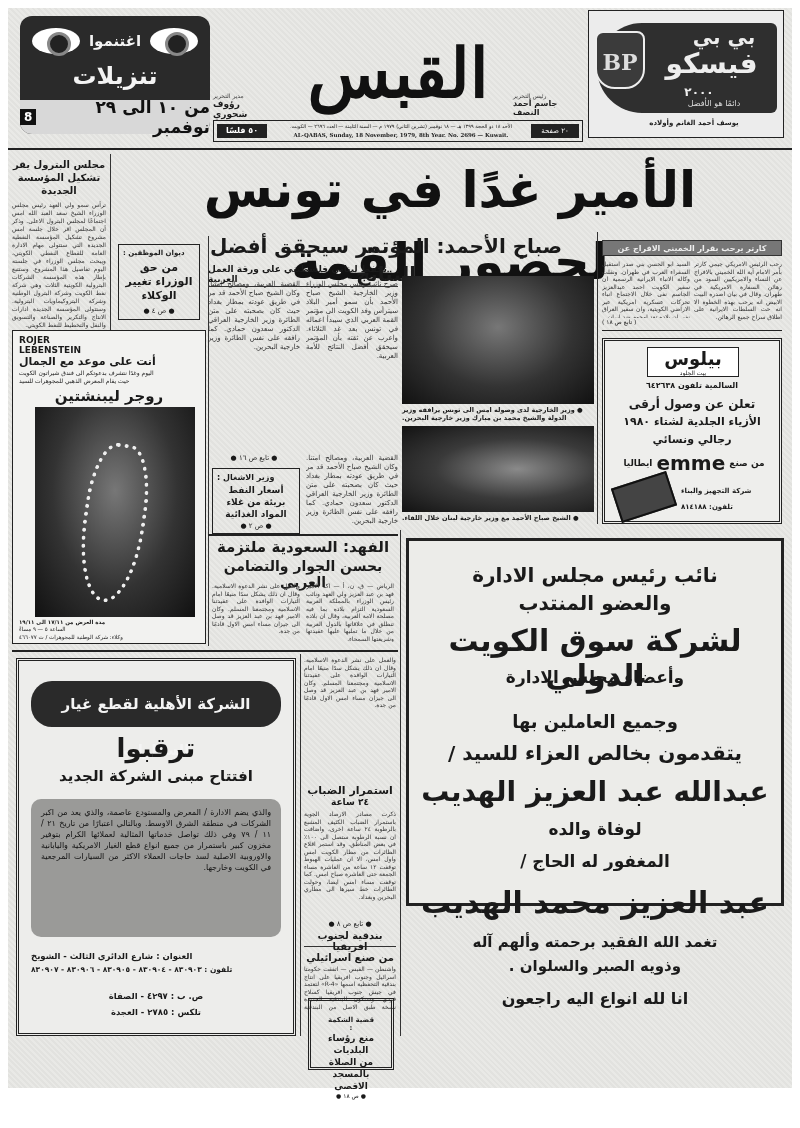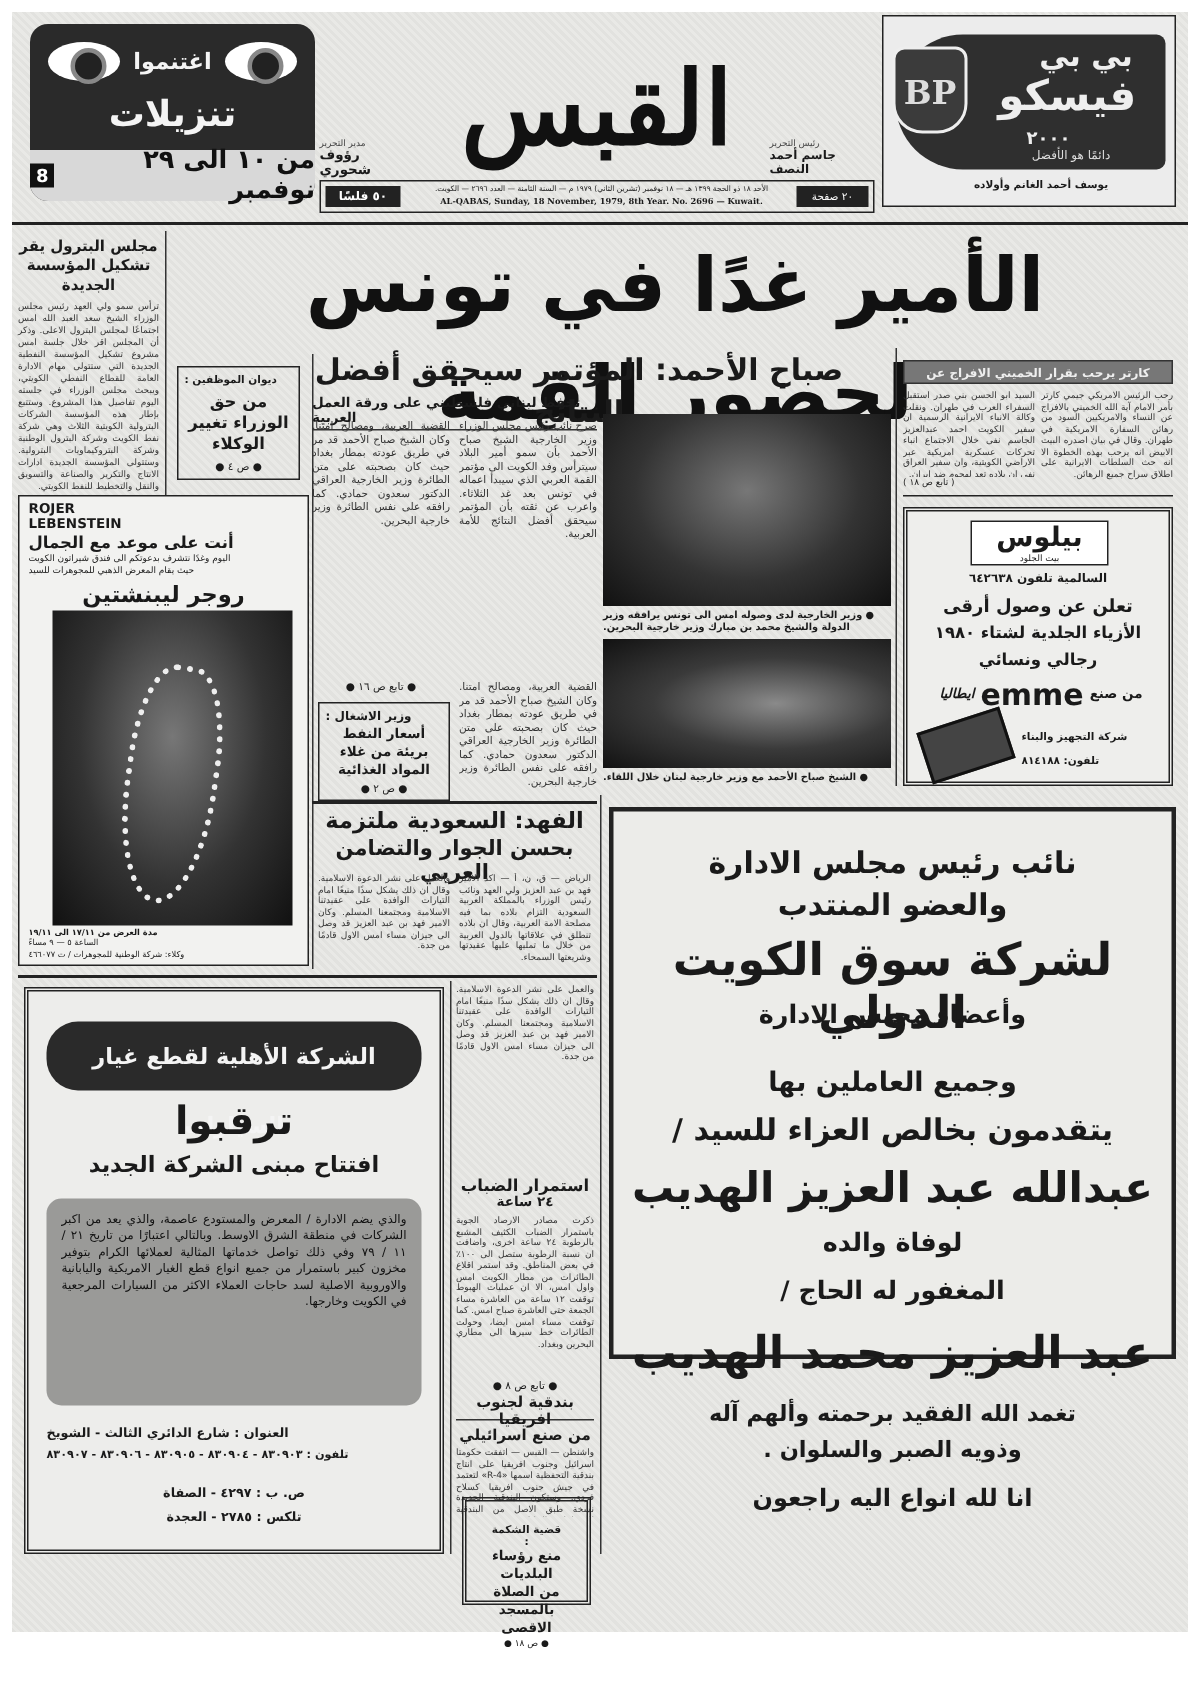--- a/index.html
+++ b/index.html
@@ -120,21 +120,21 @@
       <span style="font-size:18px; font-weight:bold; line-height:22px;">بيلوس</span>
       <div style="font-size:6px; line-height:6px;">بيت الجلود</div>
     </div>
     <div class="abs center rtl" style="left:0; top:40px; width:174px; font-size:8px; font-weight:bold;">السالمية تلفون ٦٤٢٦٣٨</div>
     <div class="abs center rtl hd" style="left:0; top:56px; width:174px; font-size:12px;">تعلن عن وصول أرقى</div>
     <div class="abs center rtl hd" style="left:0; top:74px; width:174px; font-size:11px;">الأزياء الجلدية لشتاء ١٩٨٠</div>
     <div class="abs center rtl hd" style="left:0; top:92px; width:174px; font-size:11px;">رجالي ونسائي</div>
     <div class="abs" style="left:4px; top:110px; width:170px; display:flex; align-items:center; justify-content:center; gap:4px; direction:rtl;">
       <span style="font-size:9px; font-weight:bold;">من صنع</span>
       <span style="font-size:20px; font-weight:bold; font-family:'DejaVu Sans', sans-serif; direction:ltr;">emme</span>
-      <span style="font-size:9px; font-weight:bold;font-style:italic;">ايطاليا</span>
+      <span style="font-size:9px; font-weight:bold;">ايطاليا</span>
     </div>
     <div class="abs" style="left:10px; top:138px; width:58px; height:36px; background:#444; border:2px solid #111; transform:rotate(-18deg);"></div>
     <div class="abs rtl" style="left:76px; top:146px; width:96px; font-size:7px; font-weight:bold;">شركة التجهيز والبناء</div>
     <div class="abs rtl" style="left:76px; top:162px; width:96px; font-size:7px; font-weight:bold;">تلفون: ٨١٤١٨٨</div>
   </div>
 
   <div class="box" style="left:4px; top:322px; width:194px; height:314px; background:#f2f2f0;">
     <div class="abs" style="left:6px; top:4px; width:80px; font-size:9px; font-weight:bold; line-height:10px;">ROJER LEBENSTEIN</div>
     <div class="abs rtl hd" style="left:6px; top:24px; width:180px; font-size:11px;">أنت على موعد مع الجمال</div>
     <div class="abs rtl" style="left:6px; top:38px; width:180px; font-size:6px;">اليوم وغدًا نتشرف بدعوتكم الى فندق شيراتون الكويت</div>

